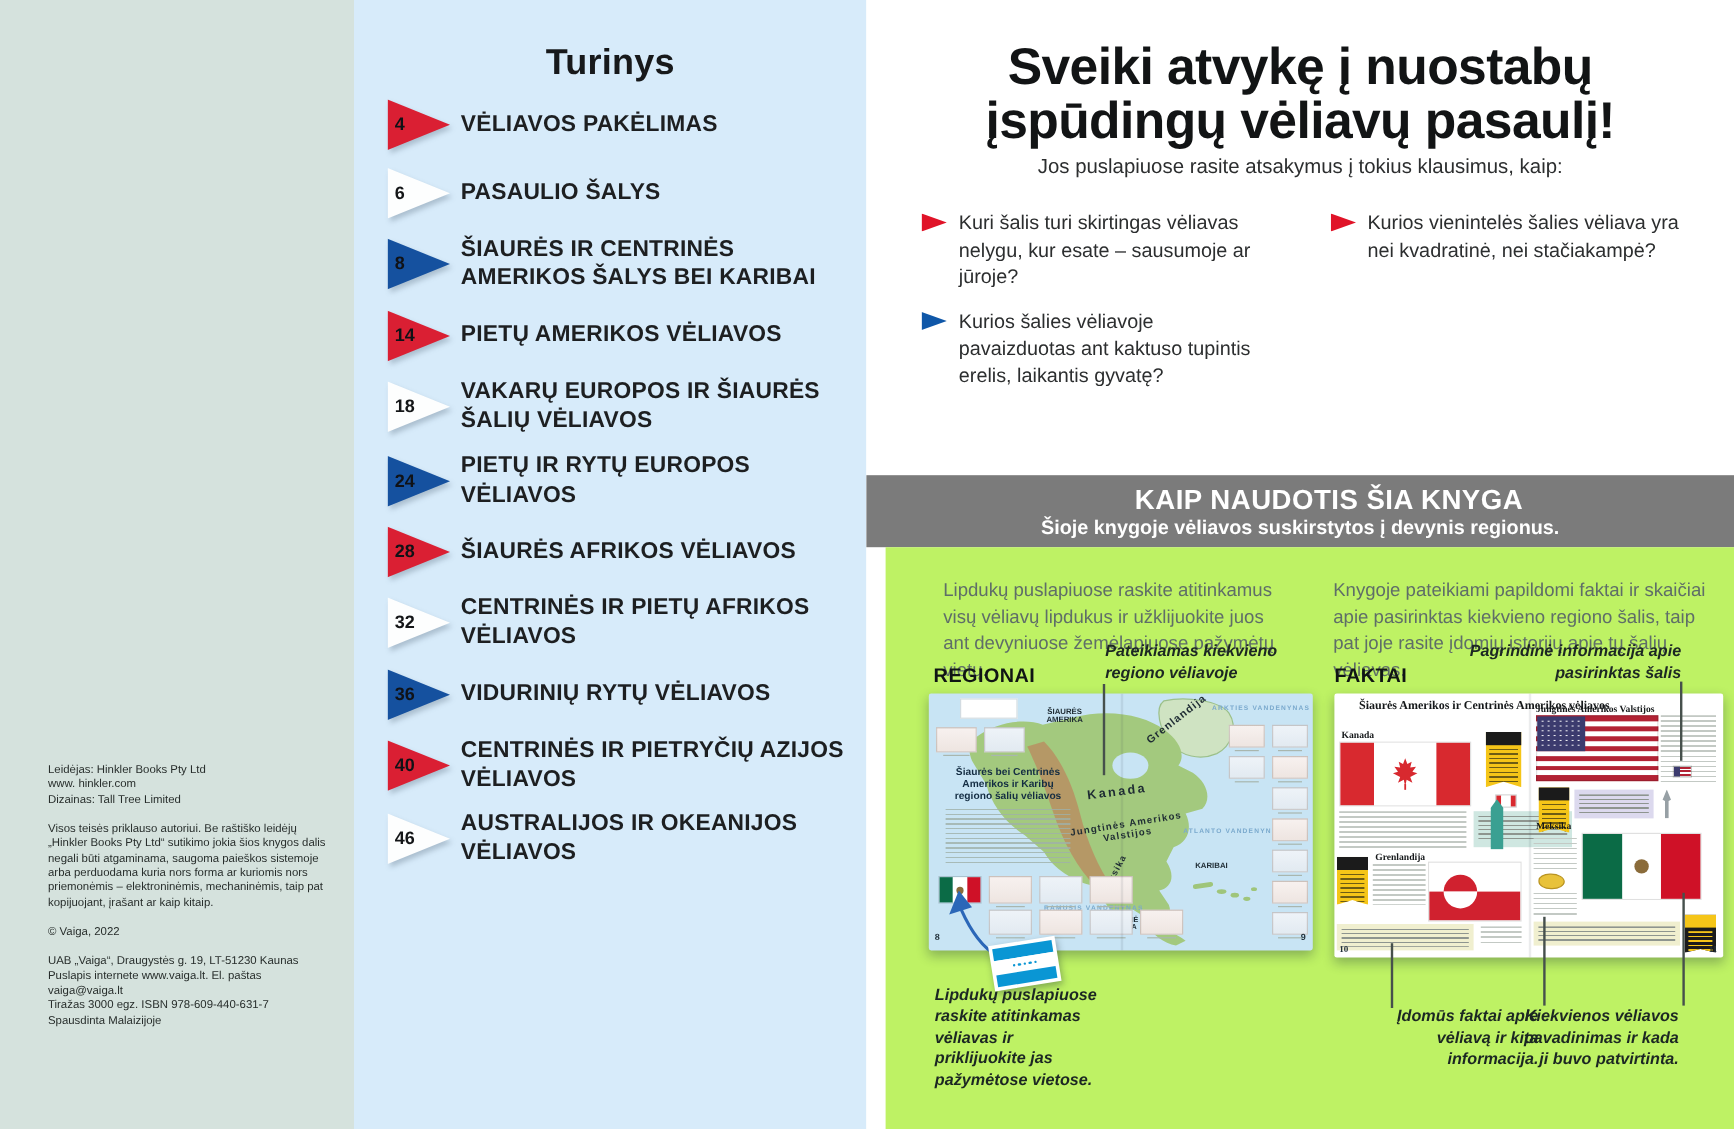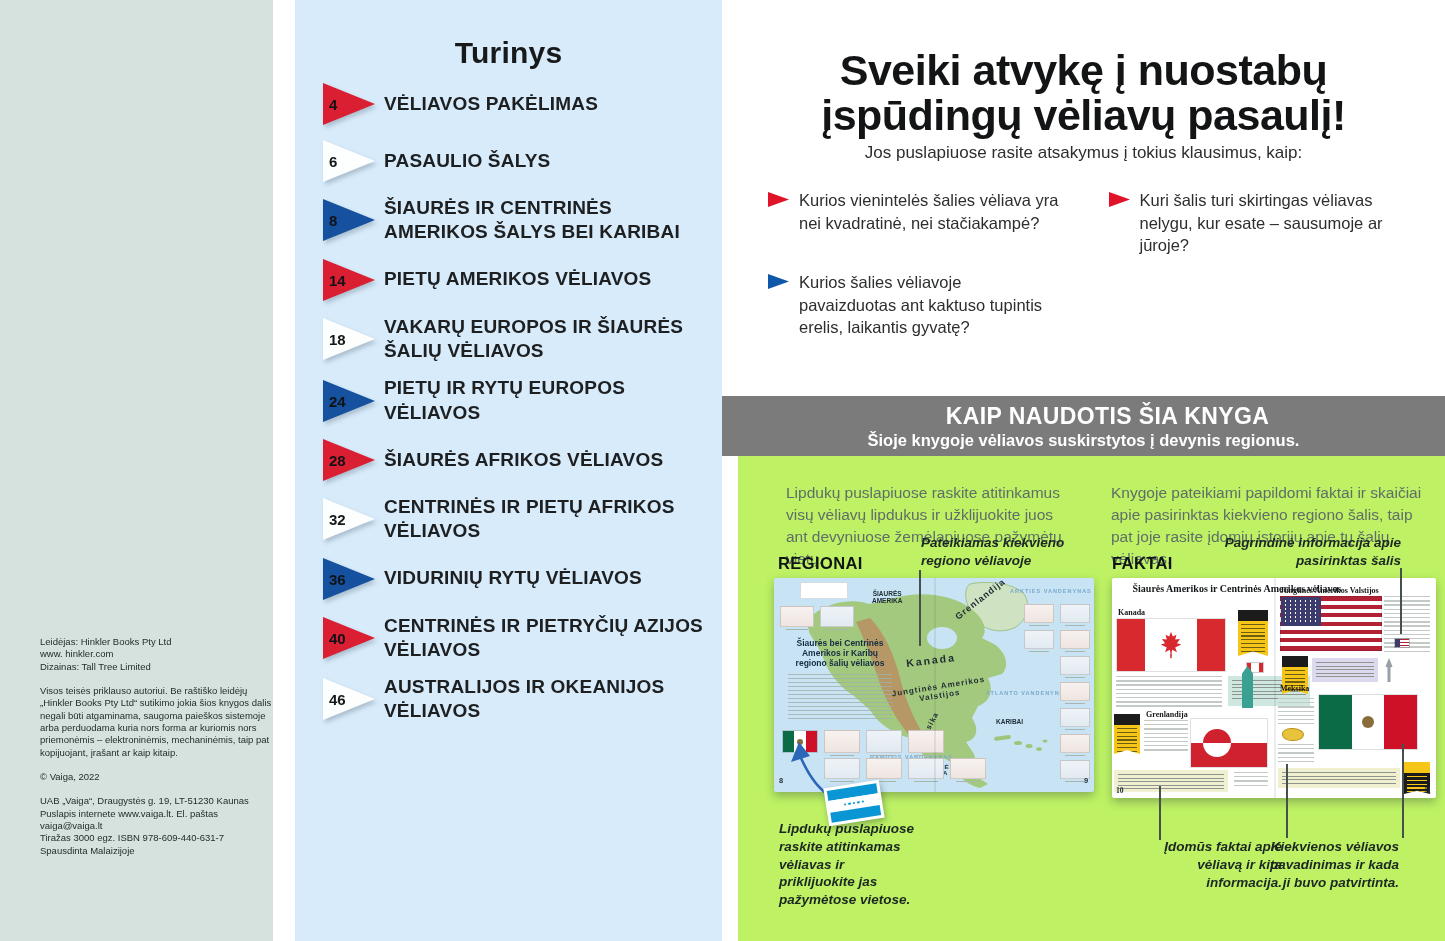--- a/index.html
+++ b/index.html
@@ -1,20 +1,20 @@
 <!DOCTYPE html>
 <html lang="lt"><head>
 <meta charset="utf-8">
 <style>
   html,body{margin:0;padding:0;}
   body{font-family:"Liberation Sans",sans-serif;color:#1d1f21;}
   .spread{position:relative;width:1445px;height:941px;overflow:hidden;background:#fff;}
 
   
-  .imprint-col{position:absolute;left:0;top:0;width:273px;height:941px;background:#d5e2dd;}
+  .imprint-col{position:absolute;left:0;top:0;width:295px;height:941px;background:#d5e2dd;}
   .imprint{position:absolute;left:40px;top:636px;width:238px;font-size:9.5px;line-height:1.3;color:#272d2b;}
   .imprint div{margin:0;}
   .imprint .blk{margin-bottom:12px;}
 
   
   .toc-col{position:absolute;left:295px;top:0;width:427px;height:941px;background:#d7ebfa;}
   .toc-title{margin:36px 0 12px;text-align:center;font-size:30px;font-weight:800;letter-spacing:.2px;color:#17191b;}
   .toc-list{list-style:none;margin:0;padding:0 10px 0 28px;}
   .toc-item{display:flex;align-items:center;gap:7px;min-height:44px;margin-bottom:13px;}
   .pennant{position:relative;flex:0 0 54px;width:54px;height:44px;}
@@ -22,21 +22,21 @@
   .pennant.red polygon{fill:#da1f33;}
   .pennant.blue polygon{fill:#15519f;}
   .pennant.white polygon{fill:#fdfefe;}
   .pennant .num{position:absolute;left:6px;top:50%;transform:translateY(-50%);font-size:15px;font-weight:800;color:#141618;z-index:2;}
   .pennant.red .num,.pennant.blue .num{color:#101216;}
   .toc-label{font-size:19px;font-weight:700;line-height:1.28;letter-spacing:.2px;color:#1d1f21;max-width:330px;}
 
   
   .right-page{position:absolute;left:722px;top:0;width:723px;height:941px;background:#ffffff;}
   .top-area{position:absolute;top:0;left:0;right:0;height:396px;}
-  .main-heading{margin:48px 10px 0;text-align:center;font-size:43px;line-height:1.04;font-weight:800;letter-spacing:-.5px;color:#121415;}
+  .main-heading{margin:34px 10px 0;text-align:center;font-size:43px;line-height:1.04;font-weight:800;letter-spacing:-.5px;color:#121415;}
   .intro{margin:20px auto 0;width:648px;text-align:center;font-size:17px;line-height:1.45;font-weight:500;color:#2c2e2f;}
   .intro2{margin:6px auto 0;width:648px;text-align:center;font-size:17px;font-weight:500;color:#2c2e2f;}
   .questions{display:grid;grid-template-columns:1fr 1fr;column-gap:48px;row-gap:15px;margin:26px 44px 0 46px;}
   .q{display:flex;gap:10px;font-size:16.5px;line-height:1.35;font-weight:500;color:#2c2e2f;}
   .q svg{flex:0 0 21px;margin-top:3px;}
   .q.red svg polygon{fill:#e01328;}
   .q.blue svg polygon{fill:#0f57a8;}
 
   .howto-bar{position:absolute;top:396px;left:0;width:723px;height:60px;background:#7b7b7b;color:#fff;text-align:center;}
   .howto-bar .t1{margin-top:7px;font-size:23px;font-weight:800;letter-spacing:.4px;padding-left:48px;}
@@ -229,27 +229,27 @@
 
   <main class="right-page">
     <div class="top-area">
       <h1 class="main-heading"><span>Sveiki atvykę į nuostabų</span><br><span>įspūdingų vėliavų pasaulį!</span></h1>
       <p class="intro2">Jos puslapiuose rasite atsakymus į tokius klausimus, kaip:</p>
       <div class="questions">
         <div class="q red">
             <svg viewBox="0 0 21 15" width="21" height="15">
               <polygon points="0,0 21,7.5 0,15"></polygon>
             </svg>
-            <span>Kurios vienintelės šalies vėliava yra nei kvadratinė, nei stačiakampė?</span>
+            <span>Kuri šalis turi skirtingas vėliavas nelygu, kur esate – sausumoje ar jūroje?</span>
           </div>
         <div class="q red">
             <svg viewBox="0 0 21 15" width="21" height="15">
               <polygon points="0,0 21,7.5 0,15"></polygon>
             </svg>
-            <span>Kuri šalis turi skirtingas vėliavas nelygu, kur esate – sausumoje ar jūroje?</span>
+            <span>Kurios vienintelės šalies vėliava yra nei kvadratinė, nei stačiakampė?</span>
           </div>
         <div class="q blue">
             <svg viewBox="0 0 21 15" width="21" height="15">
               <polygon points="0,0 21,7.5 0,15"></polygon>
             </svg>
             <span>Kurios šalies vėliavoje pavaizduotas ant kaktuso tupintis erelis, laikantis gyvatę?</span>
           </div>
       </div>
     </div>
 

